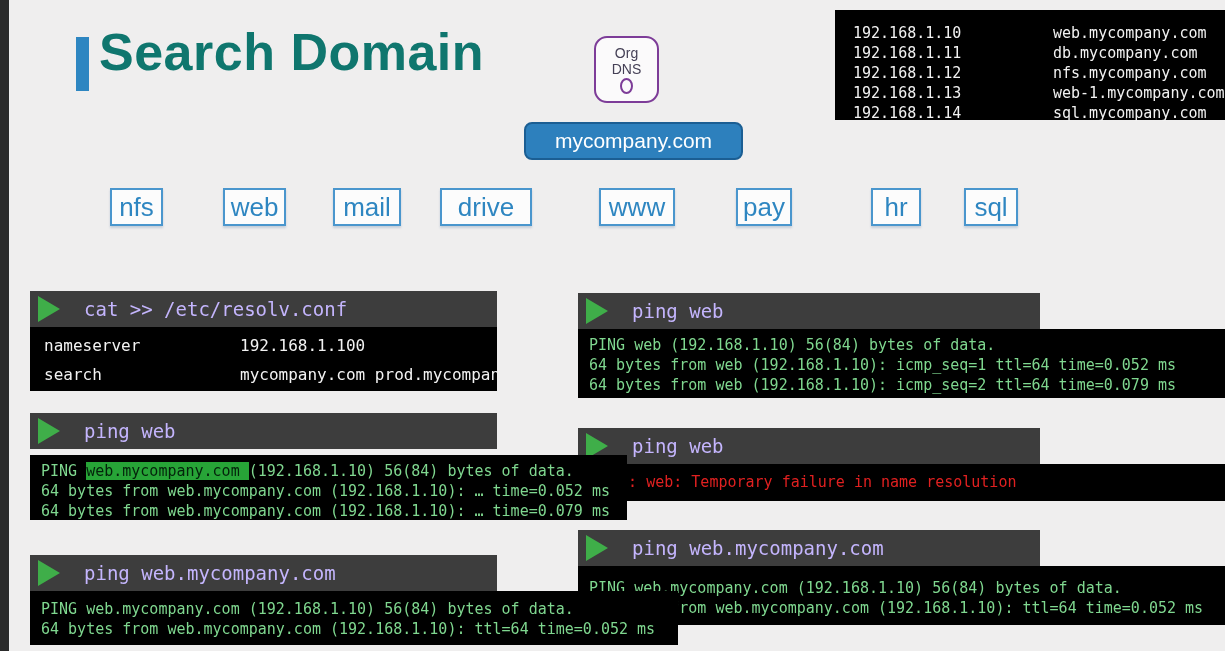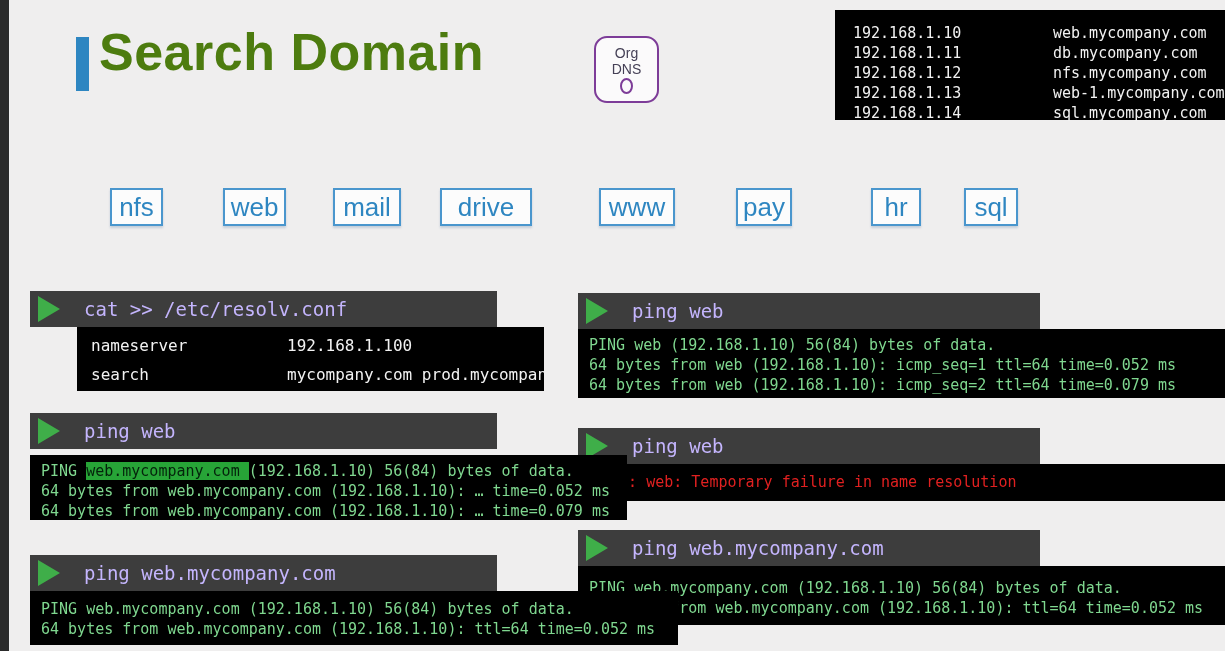--- a/index.html
+++ b/index.html
@@ -6,21 +6,21 @@
   .stage{
     position:relative;width:1225px;height:651px;overflow:hidden;
     background:#efeeee;font-family:"Liberation Sans",sans-serif;
   }
   .abs{position:absolute;}
   .left-strip{left:0;top:0;width:9px;height:651px;background:#2b2b2b;}
 
   
   .title-accent{left:76px;top:37px;width:13px;height:54px;background:#2e86c1;}
   .page-title{
-    left:99px;top:22px;font-size:52px;font-weight:bold;color:#4d7c0f;
+    left:99px;top:22px;font-size:52px;font-weight:bold;color:#0f766e;
     letter-spacing:0.5px;margin:0;white-space:nowrap;
   }
 
   
   .org-dns{
     left:594px;top:36px;width:65px;height:67px;background:#fbfafb;
     border:2px solid #7d3c98;border-radius:13px;box-sizing:border-box;
     display:flex;flex-direction:column;align-items:center;justify-content:flex-start;
     padding-top:7px;color:#454056;font-size:14px;line-height:16px;
   }
@@ -93,35 +93,36 @@
   </div>
 
   <div class="abs dns-panel">
     <div class="dns-row"><span class="ip">192.168.1.10</span><span>web.mycompany.com</span></div>
     <div class="dns-row"><span class="ip">192.168.1.11</span><span>db.mycompany.com</span></div>
     <div class="dns-row"><span class="ip">192.168.1.12</span><span>nfs.mycompany.com</span></div>
     <div class="dns-row"><span class="ip">192.168.1.13</span><span>web-1.mycompany.com</span></div>
     <div class="dns-row"><span class="ip">192.168.1.14</span><span>sql.mycompany.com</span></div>
   </div>
 
+  <div class="abs domain-btn">mycompany.com</div>
 
   <div class="abs sub-box" style="left:110px;width:53px;">nfs</div>
   <div class="abs sub-box" style="left:223px;width:63px;">web</div>
   <div class="abs sub-box" style="left:333px;width:68px;">mail</div>
   <div class="abs sub-box" style="left:440px;width:92px;">drive</div>
   <div class="abs sub-box" style="left:599px;width:76px;">www</div>
   <div class="abs sub-box" style="left:736px;width:56px;">pay</div>
   <div class="abs sub-box" style="left:871px;width:50px;">hr</div>
   <div class="abs sub-box" style="left:964px;width:54px;">sql</div>
 
   <div class="abs term-header zleft" style="left:30px;top:291px;width:467px;">
     <span class="play"></span>
     <span>cat &gt;&gt; /etc/resolv.conf</span>
   </div>
-  <div class="abs term-body white-body zleft" style="left:30px;top:327px;width:467px;height:64px;margin-left:47px;">
+  <div class="abs term-body white-body zleft" style="left:30px;top:327px;width:467px;height:64px;">
     <div><span class="key">nameserver</span><span>192.168.1.100</span></div>
     <div><span class="key">search</span><span>mycompany.com  prod.mycompany.com</span></div>
   </div>
 
   <div class="abs term-header zright" style="left:578px;top:293px;width:462px;">
     <span class="play"></span>
     <span>ping web</span>
   </div>
   <div class="abs term-body green-body zright" style="left:578px;top:329px;width:647px;height:69px;">
     <div>PING web (192.168.1.10) 56(84) bytes of data.</div>

